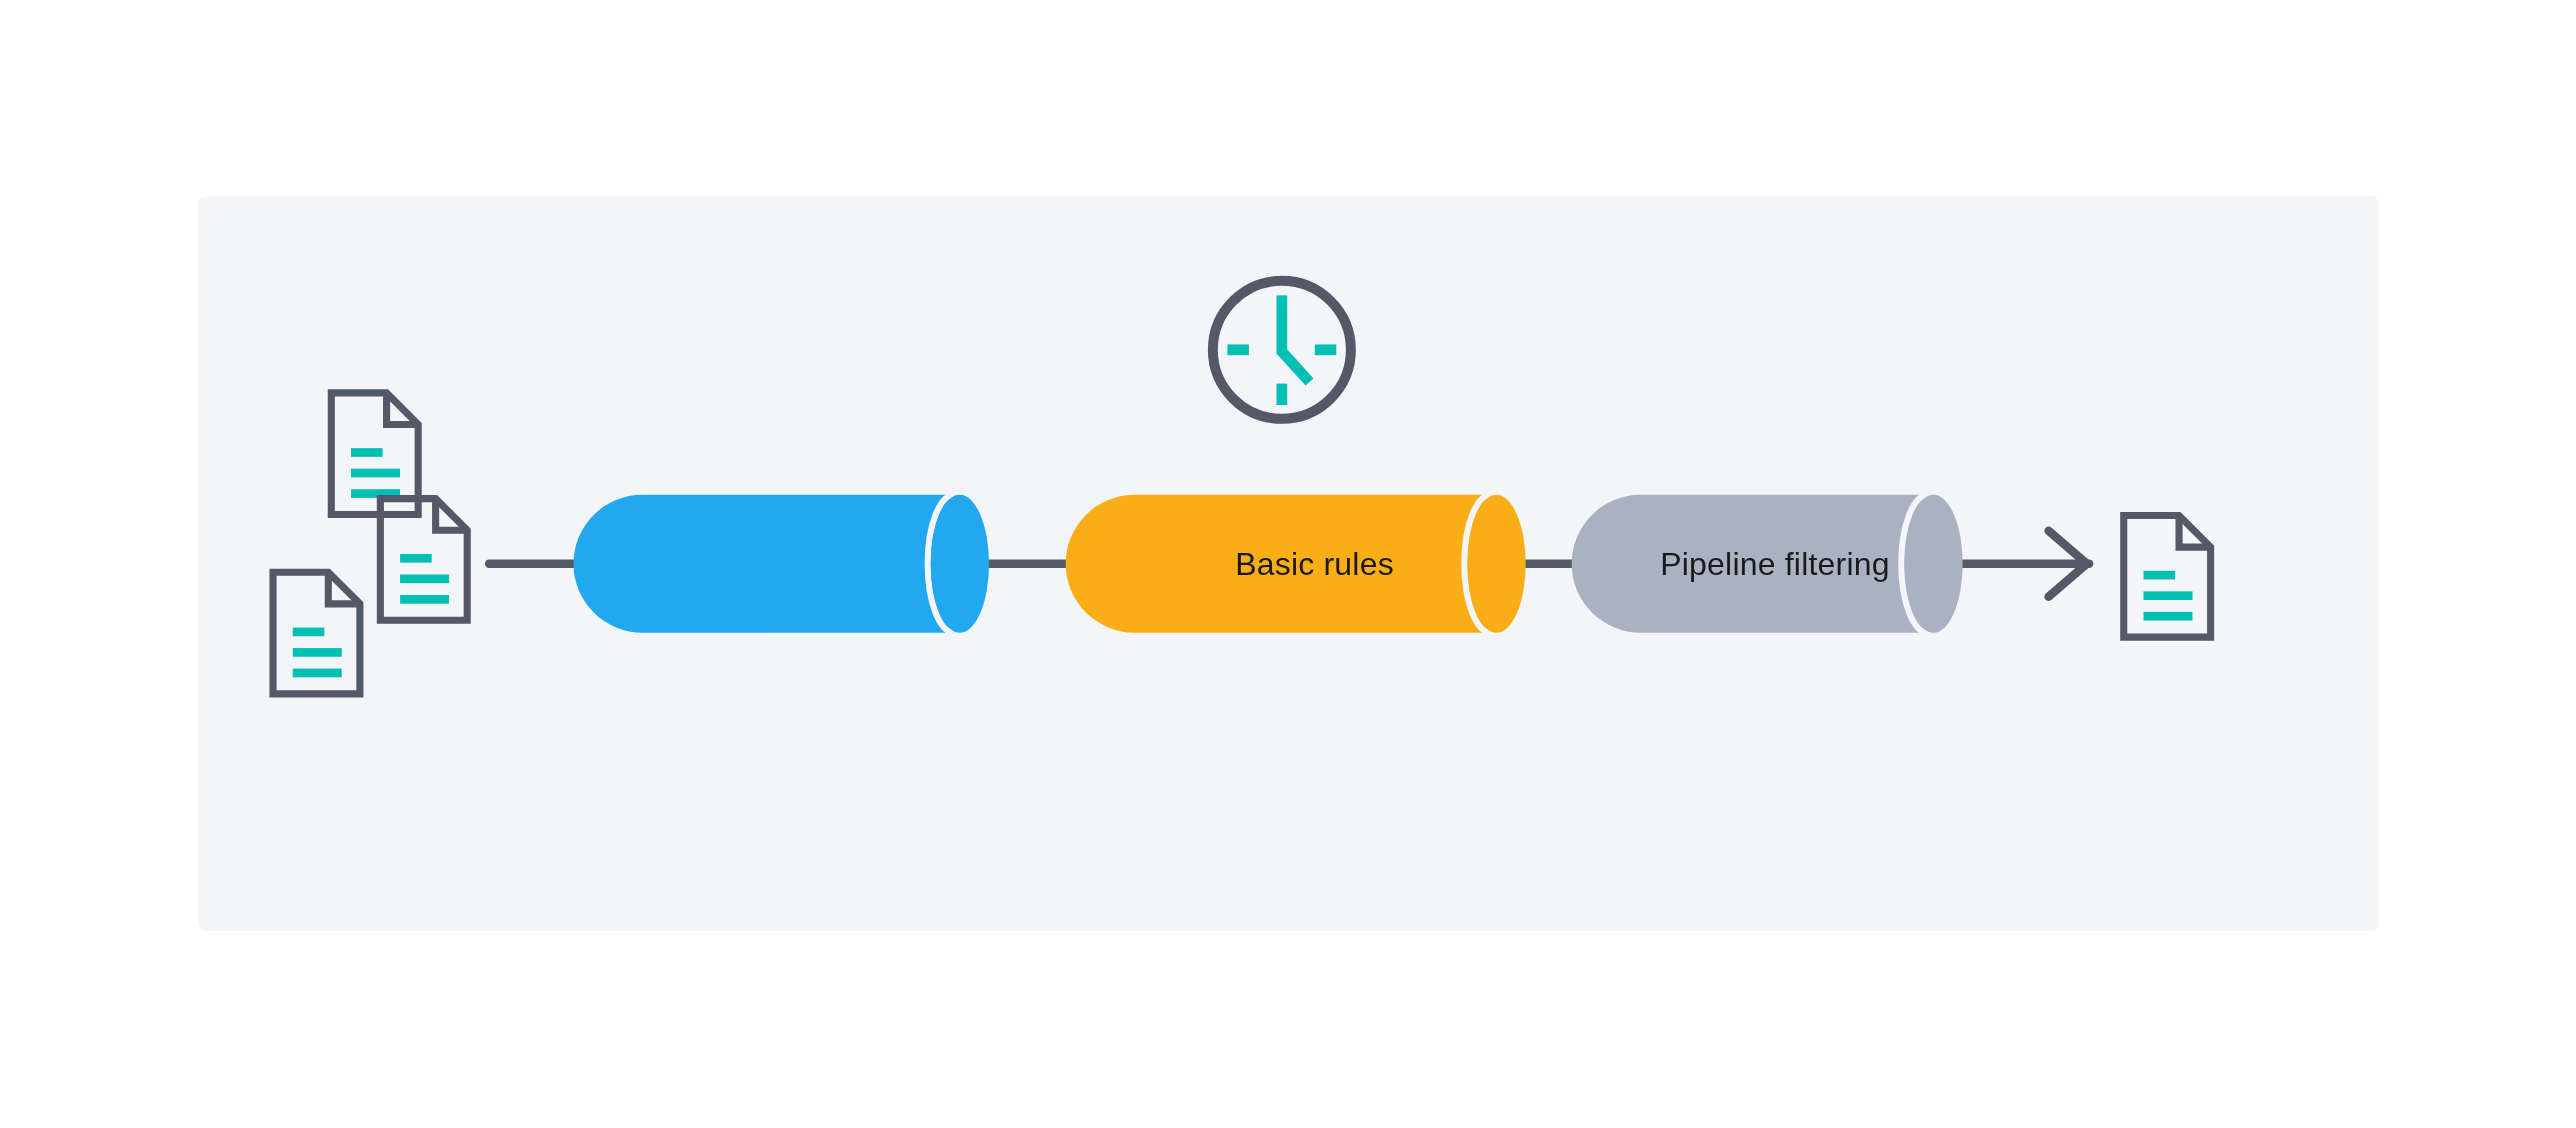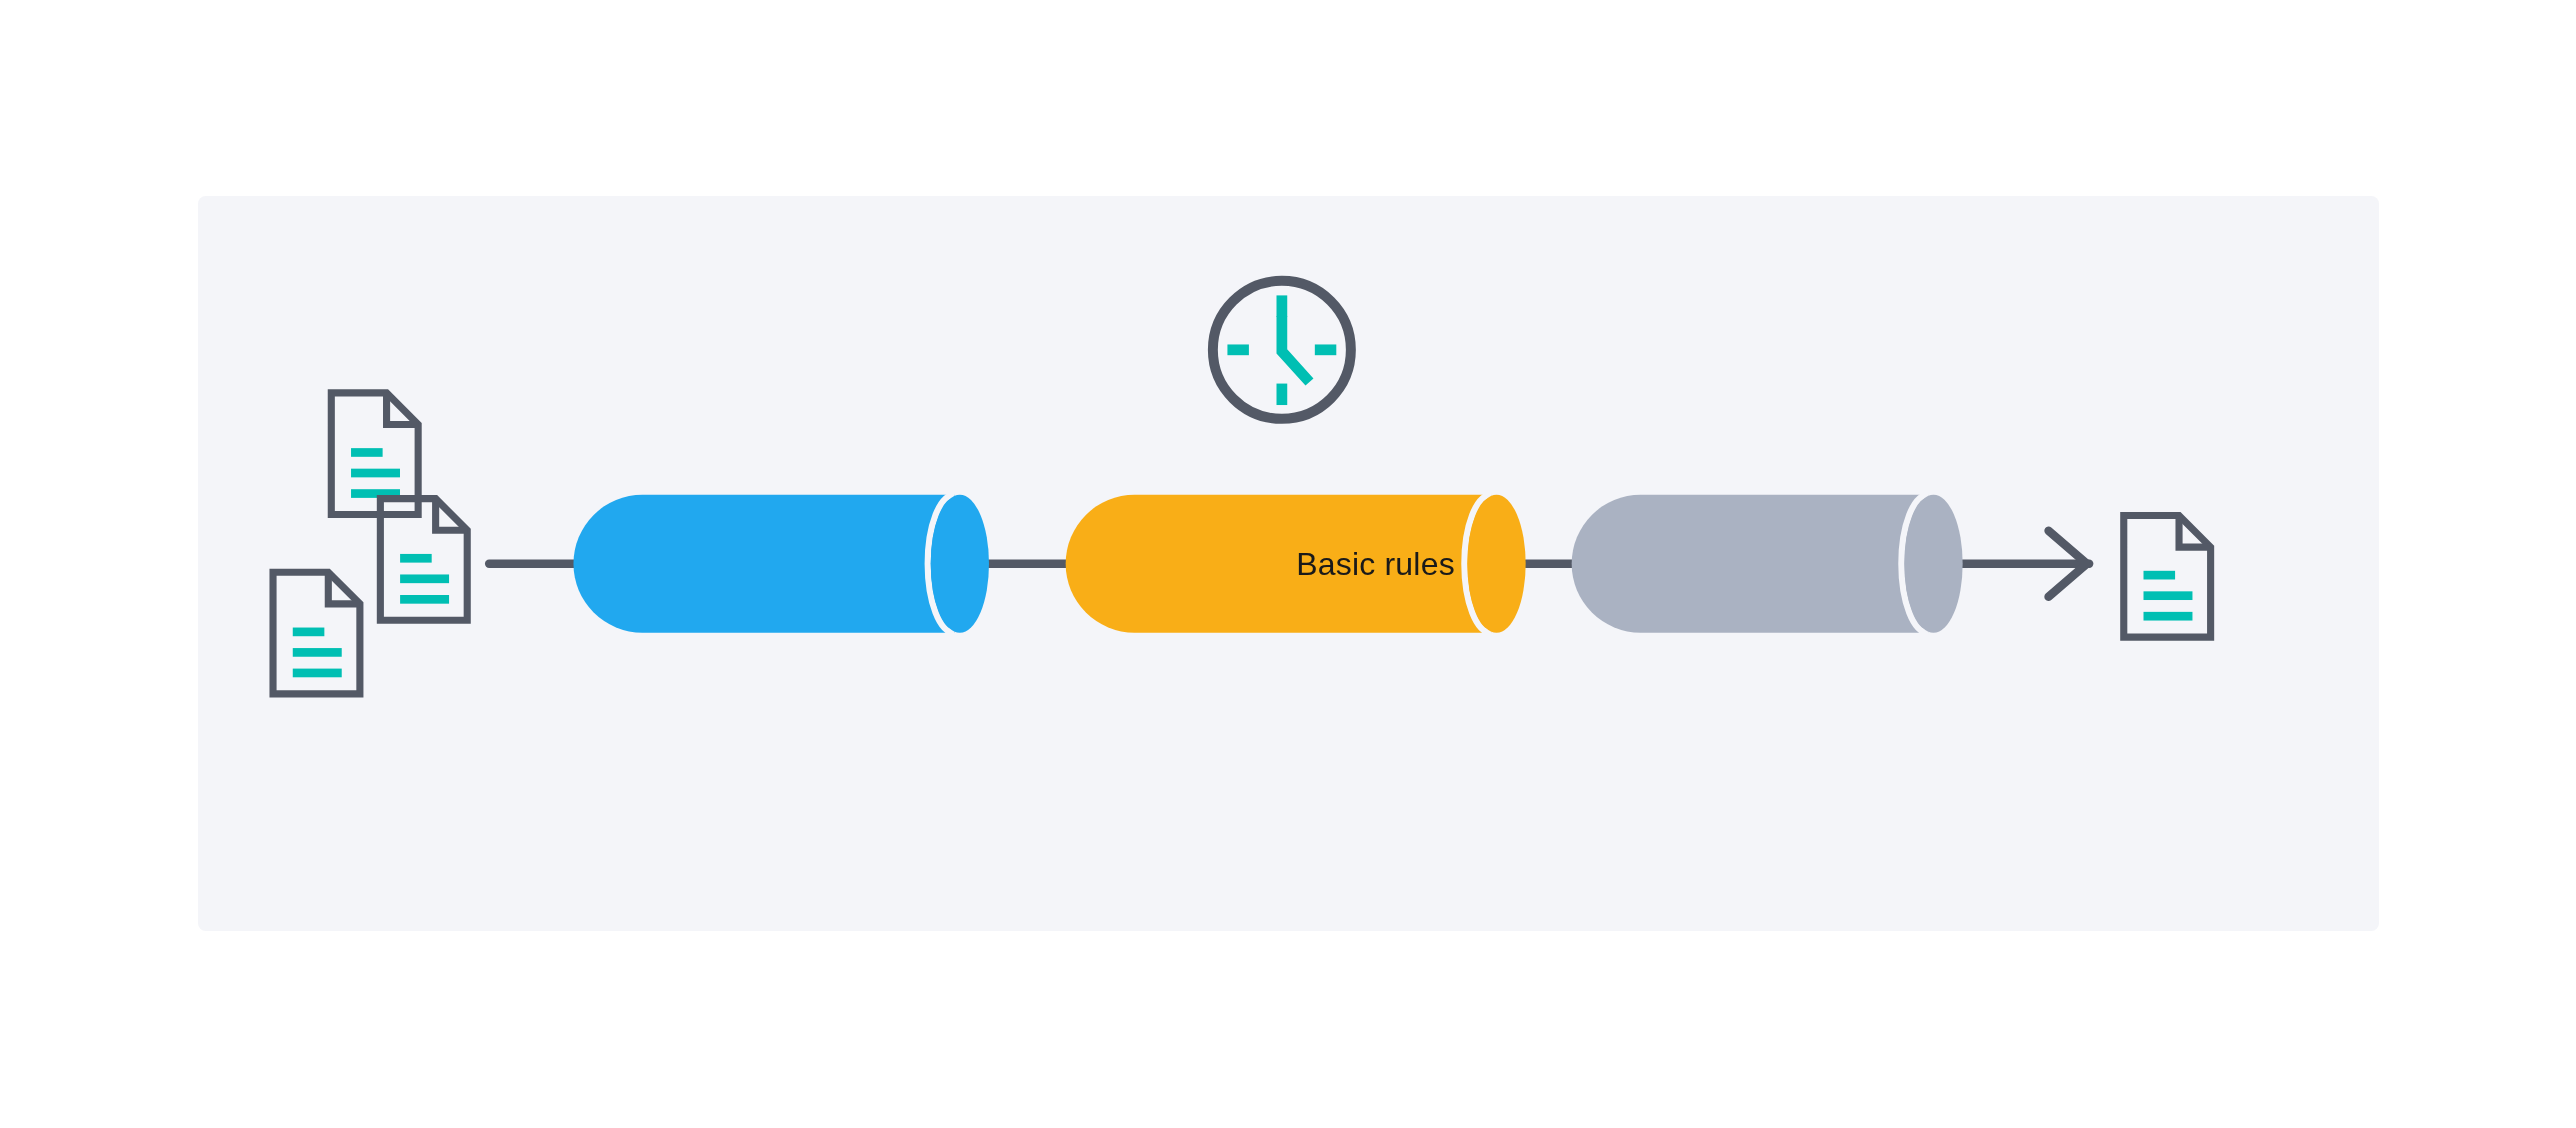--- a/index.html
+++ b/index.html
@@ -131,17 +131,18 @@
       <rect x="1665" y="500" width="14" height="28" fill="#00bfb3"></rect>
       <rect x="1601" y="449" width="28" height="14" fill="#00bfb3"></rect>
       <rect x="1715" y="449" width="28" height="14" fill="#00bfb3"></rect>
 
       <path d="M 1672 412 L 1672 458 L 1708 498" fill="none" stroke="#00bfb3" stroke-width="14" stroke-linecap="butt" stroke-linejoin="miter"></path>
     </g>
 
   </svg>
 
 
-  <div class="node-label" style="left:1196px; top:537px; width:359px; height:54px; color:#1a1a1a;">Basic rules</div>
+  <div class="node-label" style="left:1135px; top:537px; width:359px; height:54px; color:#1a1a1a;">Basic rules</div>
 
+  <div class="node-label" style="left:1618px; top:537px; width:314px; height:54px; color:#1a1a1a;">Pipeline filtering</div>
 
 </div>
 
 
 </body></html>

